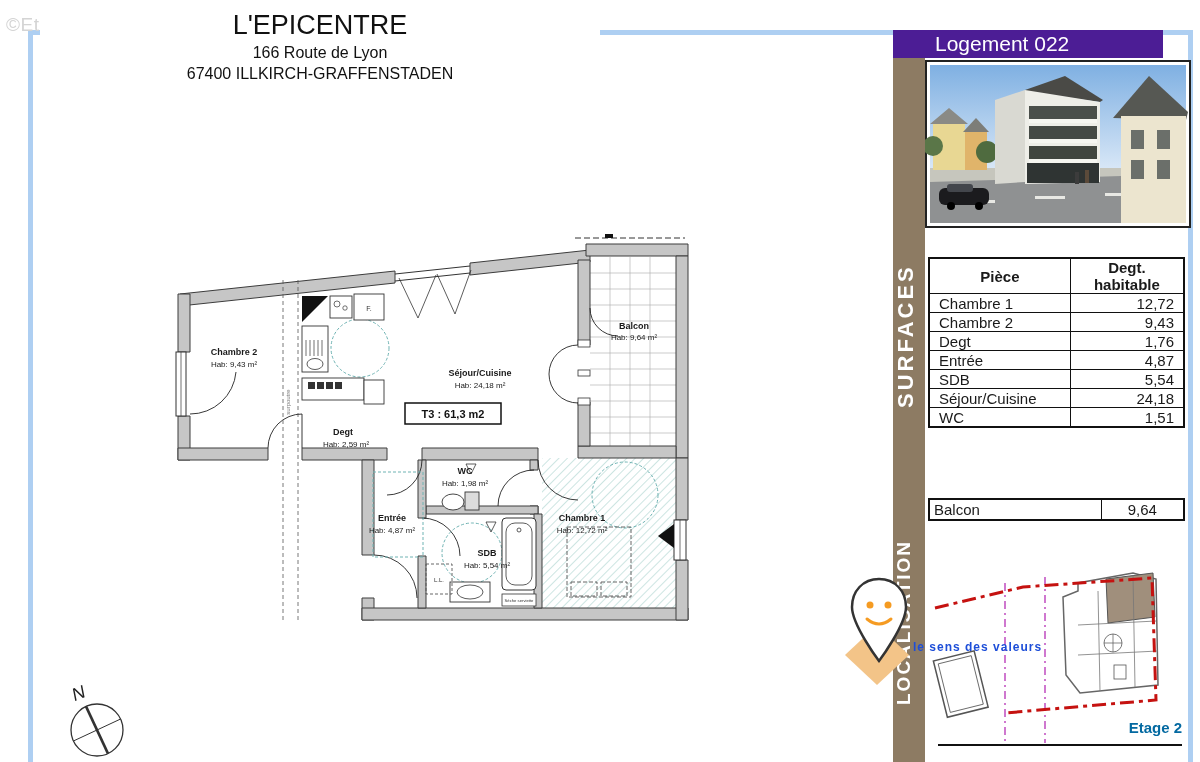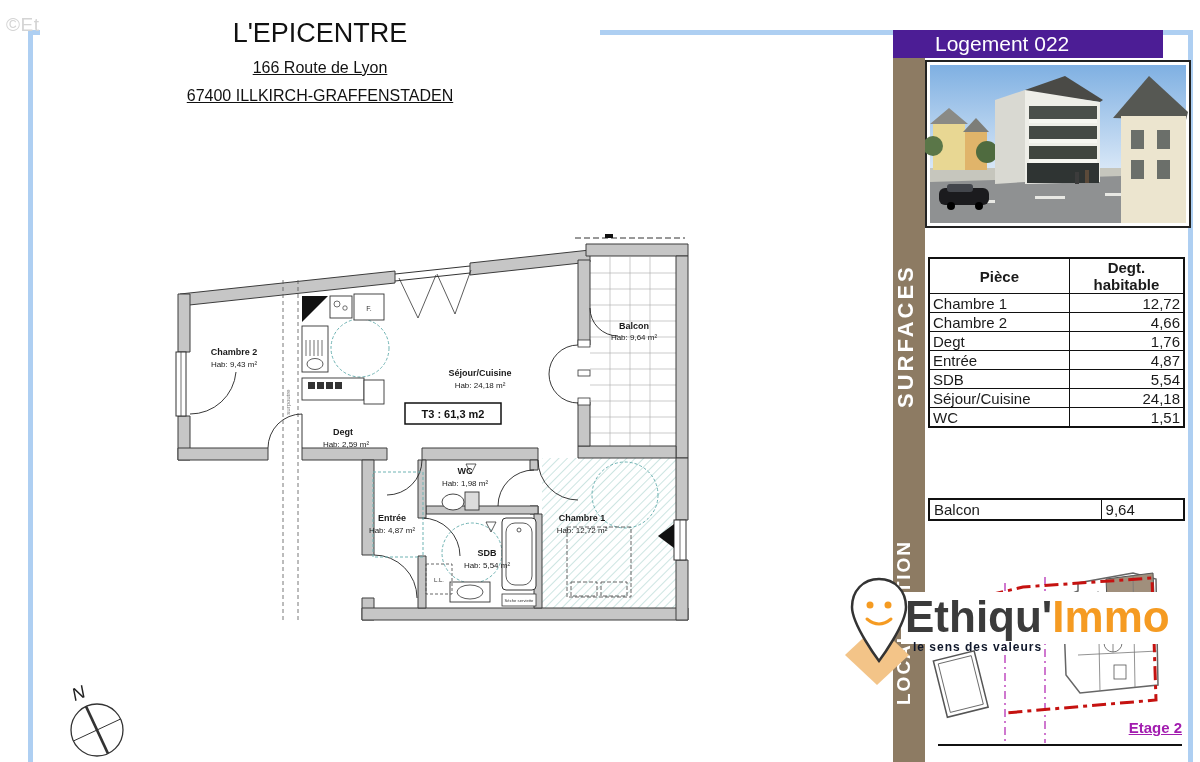--- a/index.html
+++ b/index.html
@@ -7,54 +7,54 @@
         font-family:"Liberation Sans", sans-serif;color:#1a1a1a;}
   
   .frame{position:absolute;background:#aecff2;}
   .frame-top{left:28px;top:30px;width:1165px;height:5px;}
   .frame-left{left:28px;top:30px;width:5px;height:732px;}
   .frame-right{left:1188px;top:30px;width:5px;height:732px;}
   
   .watermark{position:absolute;left:6px;top:14px;font-size:19px;color:#d4d4d4;letter-spacing:.5px;}
   
   .title-block{position:absolute;left:40px;top:10px;width:560px;height:90px;background:#fff;text-align:center;}
-  .title-main{font-size:27px;color:#111;margin-top:8px;}
-  .title-addr{font-size:16px;color:#111;margin-top:10px;text-decoration:underline;}
+  .title-main{font-size:27px;color:#111;}
+  .title-addr{font-size:16px;color:#111;margin-top:3px;}
   
   .brown-strip{position:absolute;left:893px;top:30px;width:32px;height:732px;background:#8d7b63;}
   .logement-bar{position:absolute;left:893px;top:30px;width:270px;height:28px;background:#4c1d95;}
   .logement-bar span{position:absolute;left:42px;top:2px;font-size:21px;color:#fff;}
   .vlabel{position:absolute;left:893px;width:32px;writing-mode:vertical-rl;transform:rotate(180deg);
           color:#fff;font-weight:bold;text-align:center;}
   .vlabel-surfaces{top:252px;height:168px;font-size:22px;letter-spacing:3px;}
   .vlabel-localisation{top:520px;height:205px;font-size:19px;letter-spacing:2px;}
   .photo-box{position:absolute;left:925px;top:60px;width:266px;height:168px;}
   
   table{border-collapse:collapse;}
   .surf-table{position:absolute;left:928px;top:257px;width:257px;background:#fff;}
-  .surf-table td,.surf-table th{border:1px solid #111;font-size:15px;height:18px;padding:0 3px;}
+  .surf-table td,.surf-table th{border:1px solid #111;font-size:15px;height:18px;padding:0 9px;}
   .surf-table th{font-weight:bold;text-align:center;height:20px;}
   .surf-table{border:2px solid #111;}
   .cell-name{text-align:left;width:137px;}
   .cell-val{text-align:right;width:112px;}
   .balcon-table{position:absolute;left:928px;top:498px;width:257px;background:#fff;border:2px solid #111;}
   .balcon-table td{border:1px solid #111;font-size:15px;height:19px;padding:0 4px;}
   .balcon-name{text-align:left;width:172px;}
-  .balcon-val{text-align:left;width:77px;margin-top:20px;}
+  .balcon-val{text-align:center;width:77px;margin-top:20px;}
   
   .siteplan{position:absolute;left:928px;top:525px;width:254px;height:218px;}
   .logo-pin{position:absolute;left:843px;top:575px;width:72px;height:112px;z-index:6;}
   .brand-text{position:absolute;left:901px;top:592px;z-index:5;background:#fff;padding:0 6px 2px 4px;
               font-size:44px;font-weight:bold;letter-spacing:0;white-space:nowrap;}
   .brand-dark{color:#3b3b3b;}
   .brand-orange{color:#f59b22;}
   .brand-tagline{position:absolute;left:913px;top:640px;z-index:6;font-size:12px;font-weight:bold;
-                 color:#0f172a;letter-spacing:1px;white-space:nowrap;}
+                 color:#1d4ed8;letter-spacing:1px;white-space:nowrap;}
   .etage-label{position:absolute;left:1090px;top:719px;width:92px;text-align:right;
-               font-size:15px;font-weight:bold;color:#a21caf;z-index:7;text-decoration:underline;}
+               font-size:15px;font-weight:bold;color:#0369a1;z-index:7;}
   .bottom-rule{position:absolute;left:938px;top:744px;width:244px;height:2px;background:#111;}
   
   .floorplan{position:absolute;left:150px;top:230px;width:750px;height:410px;}
   .compass{position:absolute;left:55px;top:672px;width:90px;height:90px;}
   .fp-name{font-size:9px;font-weight:bold;fill:#1a1a1a;text-anchor:middle;}
   .fp-area{font-size:8px;fill:#1a1a1a;text-anchor:middle;}
   .fp-tiny{fill:#333;text-anchor:middle;}
 </style>
 </head>
 <body>
@@ -139,21 +139,21 @@
         <tr>
       <th class="cell-name">Pièce</th>
       <th class="cell-val">Degt. habitable</th>
     </tr>
     <tr>
       <td class="cell-name">Chambre 1</td>
       <td class="cell-val">12,72</td>
     </tr>
     <tr>
       <td class="cell-name">Chambre 2</td>
-      <td class="cell-val">4,66</td>
+      <td class="cell-val">9,43</td>
     </tr>
     <tr>
       <td class="cell-name">Degt</td>
       <td class="cell-val">1,76</td>
     </tr>
     <tr>
       <td class="cell-name">Entrée</td>
       <td class="cell-val">4,87</td>
     </tr>
     <tr>
@@ -202,21 +202,20 @@
     <polyline points="7,83 95,62 224,53 228,175 77,188" fill="none" stroke="#c51210" stroke-width="3" stroke-dasharray="14 5 4 5"></polyline>
   </svg>
 
   <svg class="logo-pin" viewBox="0 0 72 112">
     <polygon points="2,80 34,50 66,80 34,110" fill="#f3c488"></polygon>
     <path d="M36,4 C20,4 9,16 9,32 C9,50 36,86 36,86 C36,86 63,50 63,32 C63,16 52,4 36,4 Z" fill="#ffffff" stroke="#333" stroke-width="2.5"></path>
     <circle cx="27" cy="30" r="3.5" fill="#f59b22"></circle>
     <circle cx="45" cy="30" r="3.5" fill="#f59b22"></circle>
     <path d="M24,44 Q36,54 48,44" fill="none" stroke="#f59b22" stroke-width="3" stroke-linecap="round"></path>
   </svg>
-  <div class="brand-text"><span class="brand-dark">Ethiqu'</span><span class="brand-orange">Immo</span></div>
   <div class="brand-tagline">le sens des valeurs</div>
 
   <div class="etage-label">Etage 2</div>
   <div class="bottom-rule"></div>
 
   <svg class="floorplan" viewBox="0 0 750 410">
     <defs>
       <pattern id="hatch" patternUnits="userSpaceOnUse" width="6" height="6" patternTransform="rotate(45)">
         <line x1="0" y1="0" x2="0" y2="6" stroke="#8fc4bd" stroke-width="1.2"></line>
       </pattern>

